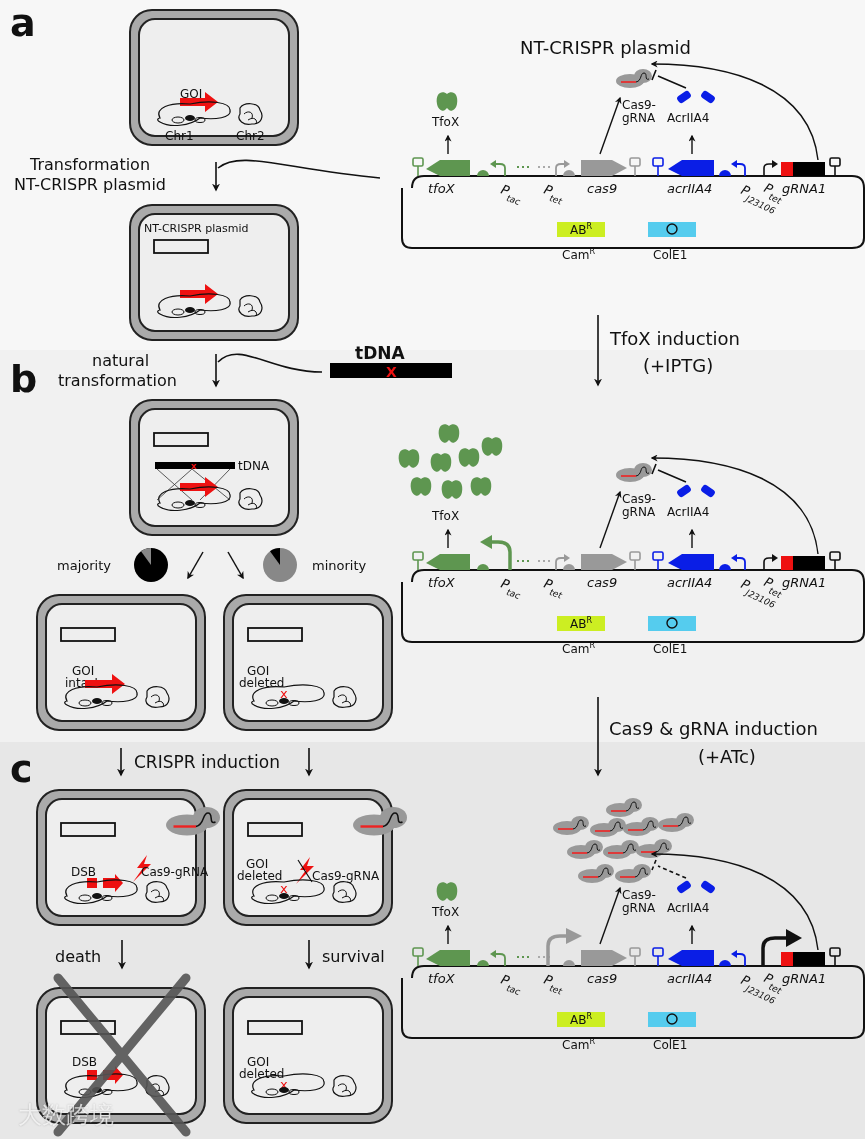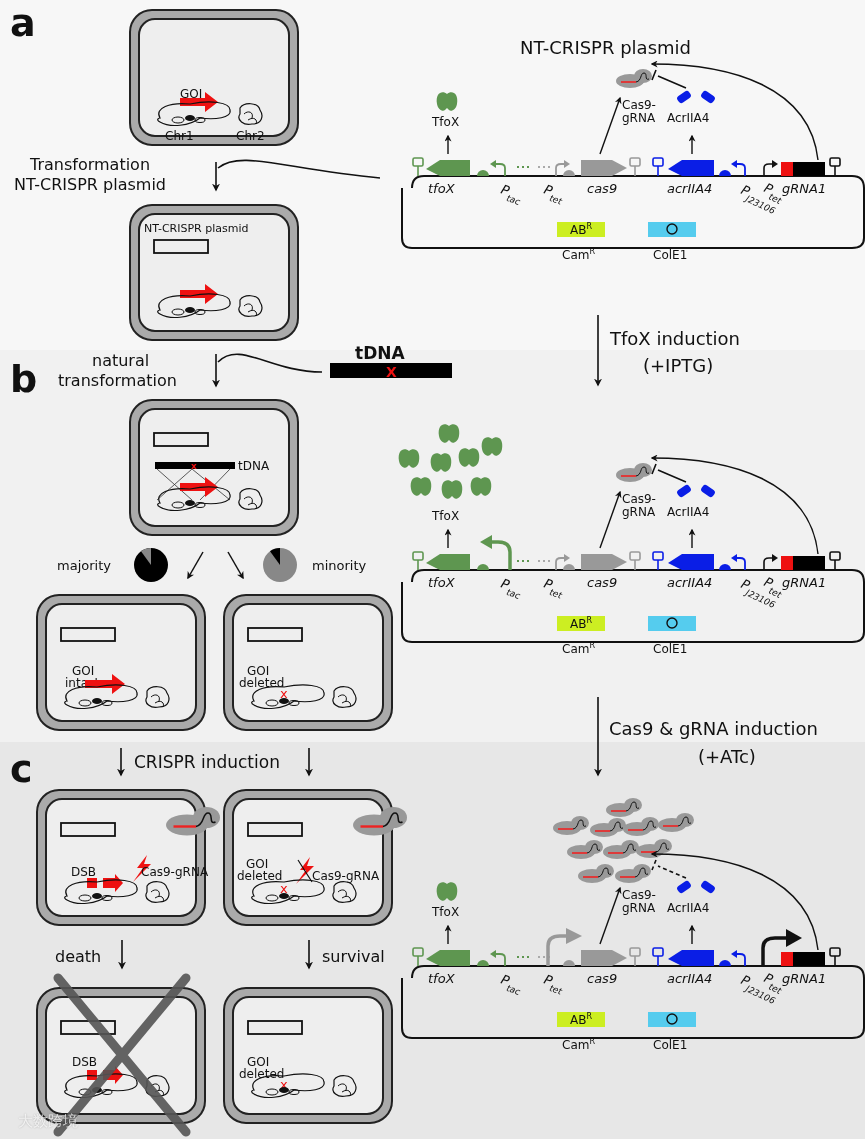--- a/index.html
+++ b/index.html
@@ -4,21 +4,21 @@
 <style>
   html,body{margin:0;padding:0;}
   body{width:865px;height:1139px;position:relative;overflow:hidden;background:#f7f7f7;font-family:"DejaVu Sans",sans-serif;color:#111;}
   .band{position:absolute;left:0;width:865px;}
   #band-a{top:0;height:350px;background:#f7f7f7;}
   #band-b{top:350px;height:392px;background:#f1f1f1;}
   #band-c{top:742px;height:397px;background:#e7e7e7;}
   svg#fig{position:absolute;left:0;top:0;}
   .t{font-family:"DejaVu Sans",sans-serif;fill:#111;}
   .panel-letter{font-family:"DejaVu Sans",sans-serif;font-weight:bold;font-size:38px;fill:#111;}
-  .watermark{position:absolute;left:18px;bottom:8px;font-family:"DejaVu Sans",sans-serif;font-size:15px;color:rgba(255,255,255,0.75);text-shadow:0 0 2px rgba(0,0,0,0.25);}
+  .watermark{position:absolute;left:18px;bottom:8px;font-family:"DejaVu Sans",sans-serif;font-size:24px;color:rgba(255,255,255,0.75);text-shadow:0 0 2px rgba(0,0,0,0.25);}
 </style>
 </head>
 <body>
 
 <div class="band" id="band-a"></div>
 <div class="band" id="band-b"></div>
 <div class="band" id="band-c"></div>
 
 <svg id="fig" width="865" height="1139" viewBox="0 0 865 1139" xmlns="http://www.w3.org/2000/svg">
   <defs>

